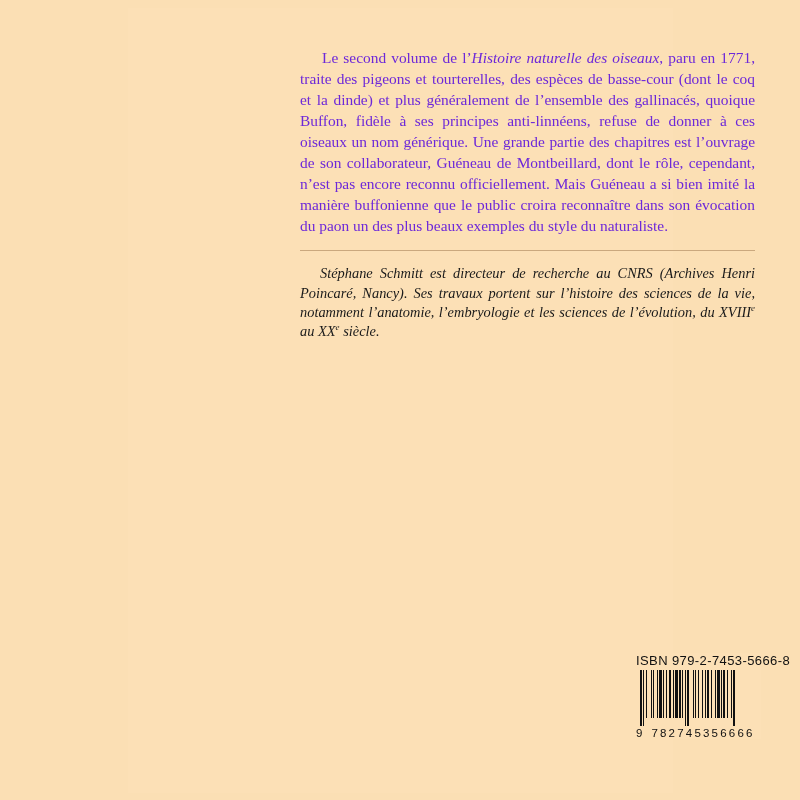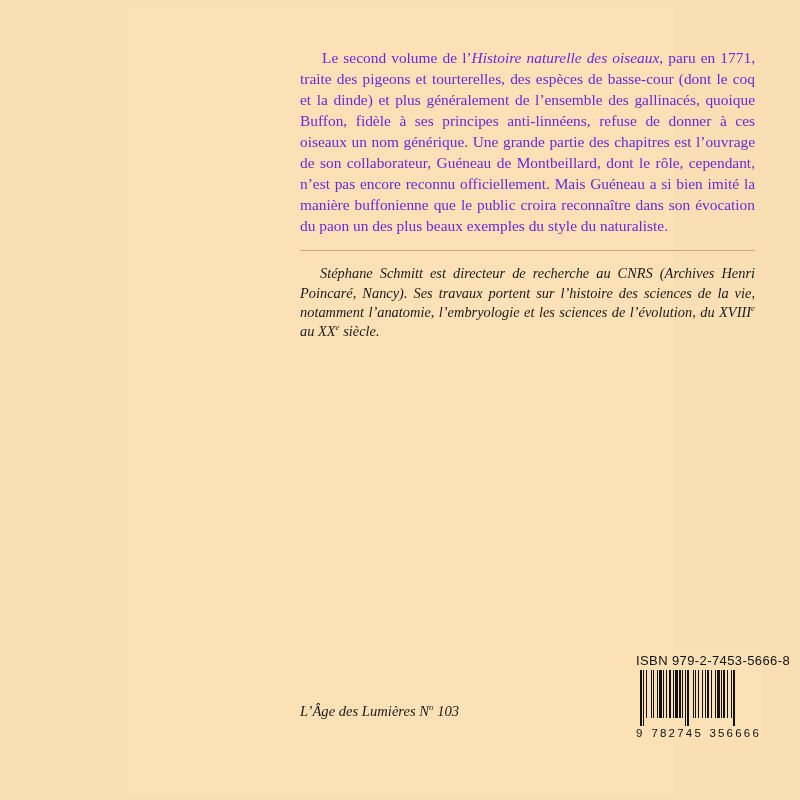--- a/index.html
+++ b/index.html
@@ -114,39 +114,38 @@
     font-family: "Liberation Sans", sans-serif;
     font-size: 11.5px;
     color: #111;
     margin-top: 9px;
     letter-spacing: 0.5px;
     display: flex;
     width: 125px;
   }
   #digits .d-first { width: 9px; }
   #digits .d-left { flex: 1; text-align: right; letter-spacing: 2.2px;}
-  #digits .d-right { flex: 1; text-align: right; letter-spacing: 2.2px;}
+  #digits .d-right { flex: 1; text-align: left; letter-spacing: 2.2px;}
 </style>
 </head>
 <body>
 
 <div id="page">
   <div id="cover">
 
     <div id="text-block">
       <p class="body-par"><span>Le second volume de l’</span><span class="ital">Histoire naturelle des oiseaux</span><span>, paru en 1771, traite des pigeons et tourterelles, des espèces de basse-cour (dont le coq et la dinde) et plus généralement de l’ensemble des gallinacés, quoique Buffon, fidèle à ses principes anti-linnéens, refuse de donner à ces oiseaux un nom générique. Une grande partie des chapitres est l’ouvrage de son collaborateur, Guéneau de Montbeillard, dont le rôle, cependant, n’est pas encore reconnu officiellement. Mais Guéneau a si bien imité la manière buffonienne que le public croira reconnaître dans son évocation du paon un des plus beaux exemples du style du naturaliste.</span></p>
 
 
       <hr class="rule">
 
       <p class="bio-par"><span>Stéphane Schmitt</span><span> est directeur de recherche au CNRS (</span><span>Archives Henri Poincaré, Nancy</span><span>). Ses travaux portent sur l’histoire des sciences de la vie, notamment l’anatomie, l’embryologie et les sciences de l’évolution, du </span><span>XVIII</span><sup>e</sup><span> au </span><span>XX</span><sup>e</sup><span> siècle.</span></p>
 
     </div>
 
-    <div id="series"><span>L’Âge des Lumières N</span><sup>o</sup><span> 103</span></div>
 
     <div id="barcode-block">
       <div id="isbn-line">ISBN 979-2-7453-5666-8</div>
       <div id="bars">
           <div class="bar tall" style="left: 4px; width: 1.85px;"></div>
           <div class="bar tall" style="left: 7.15px; width: 1px;"></div>
           <div class="bar" style="left: 10.3px; width: 1px;"></div>
           <div class="bar" style="left: 14.5px; width: 1px;"></div>
           <div class="bar" style="left: 16.6px; width: 1.85px;"></div>
           <div class="bar" style="left: 20.8px; width: 1px;"></div>

